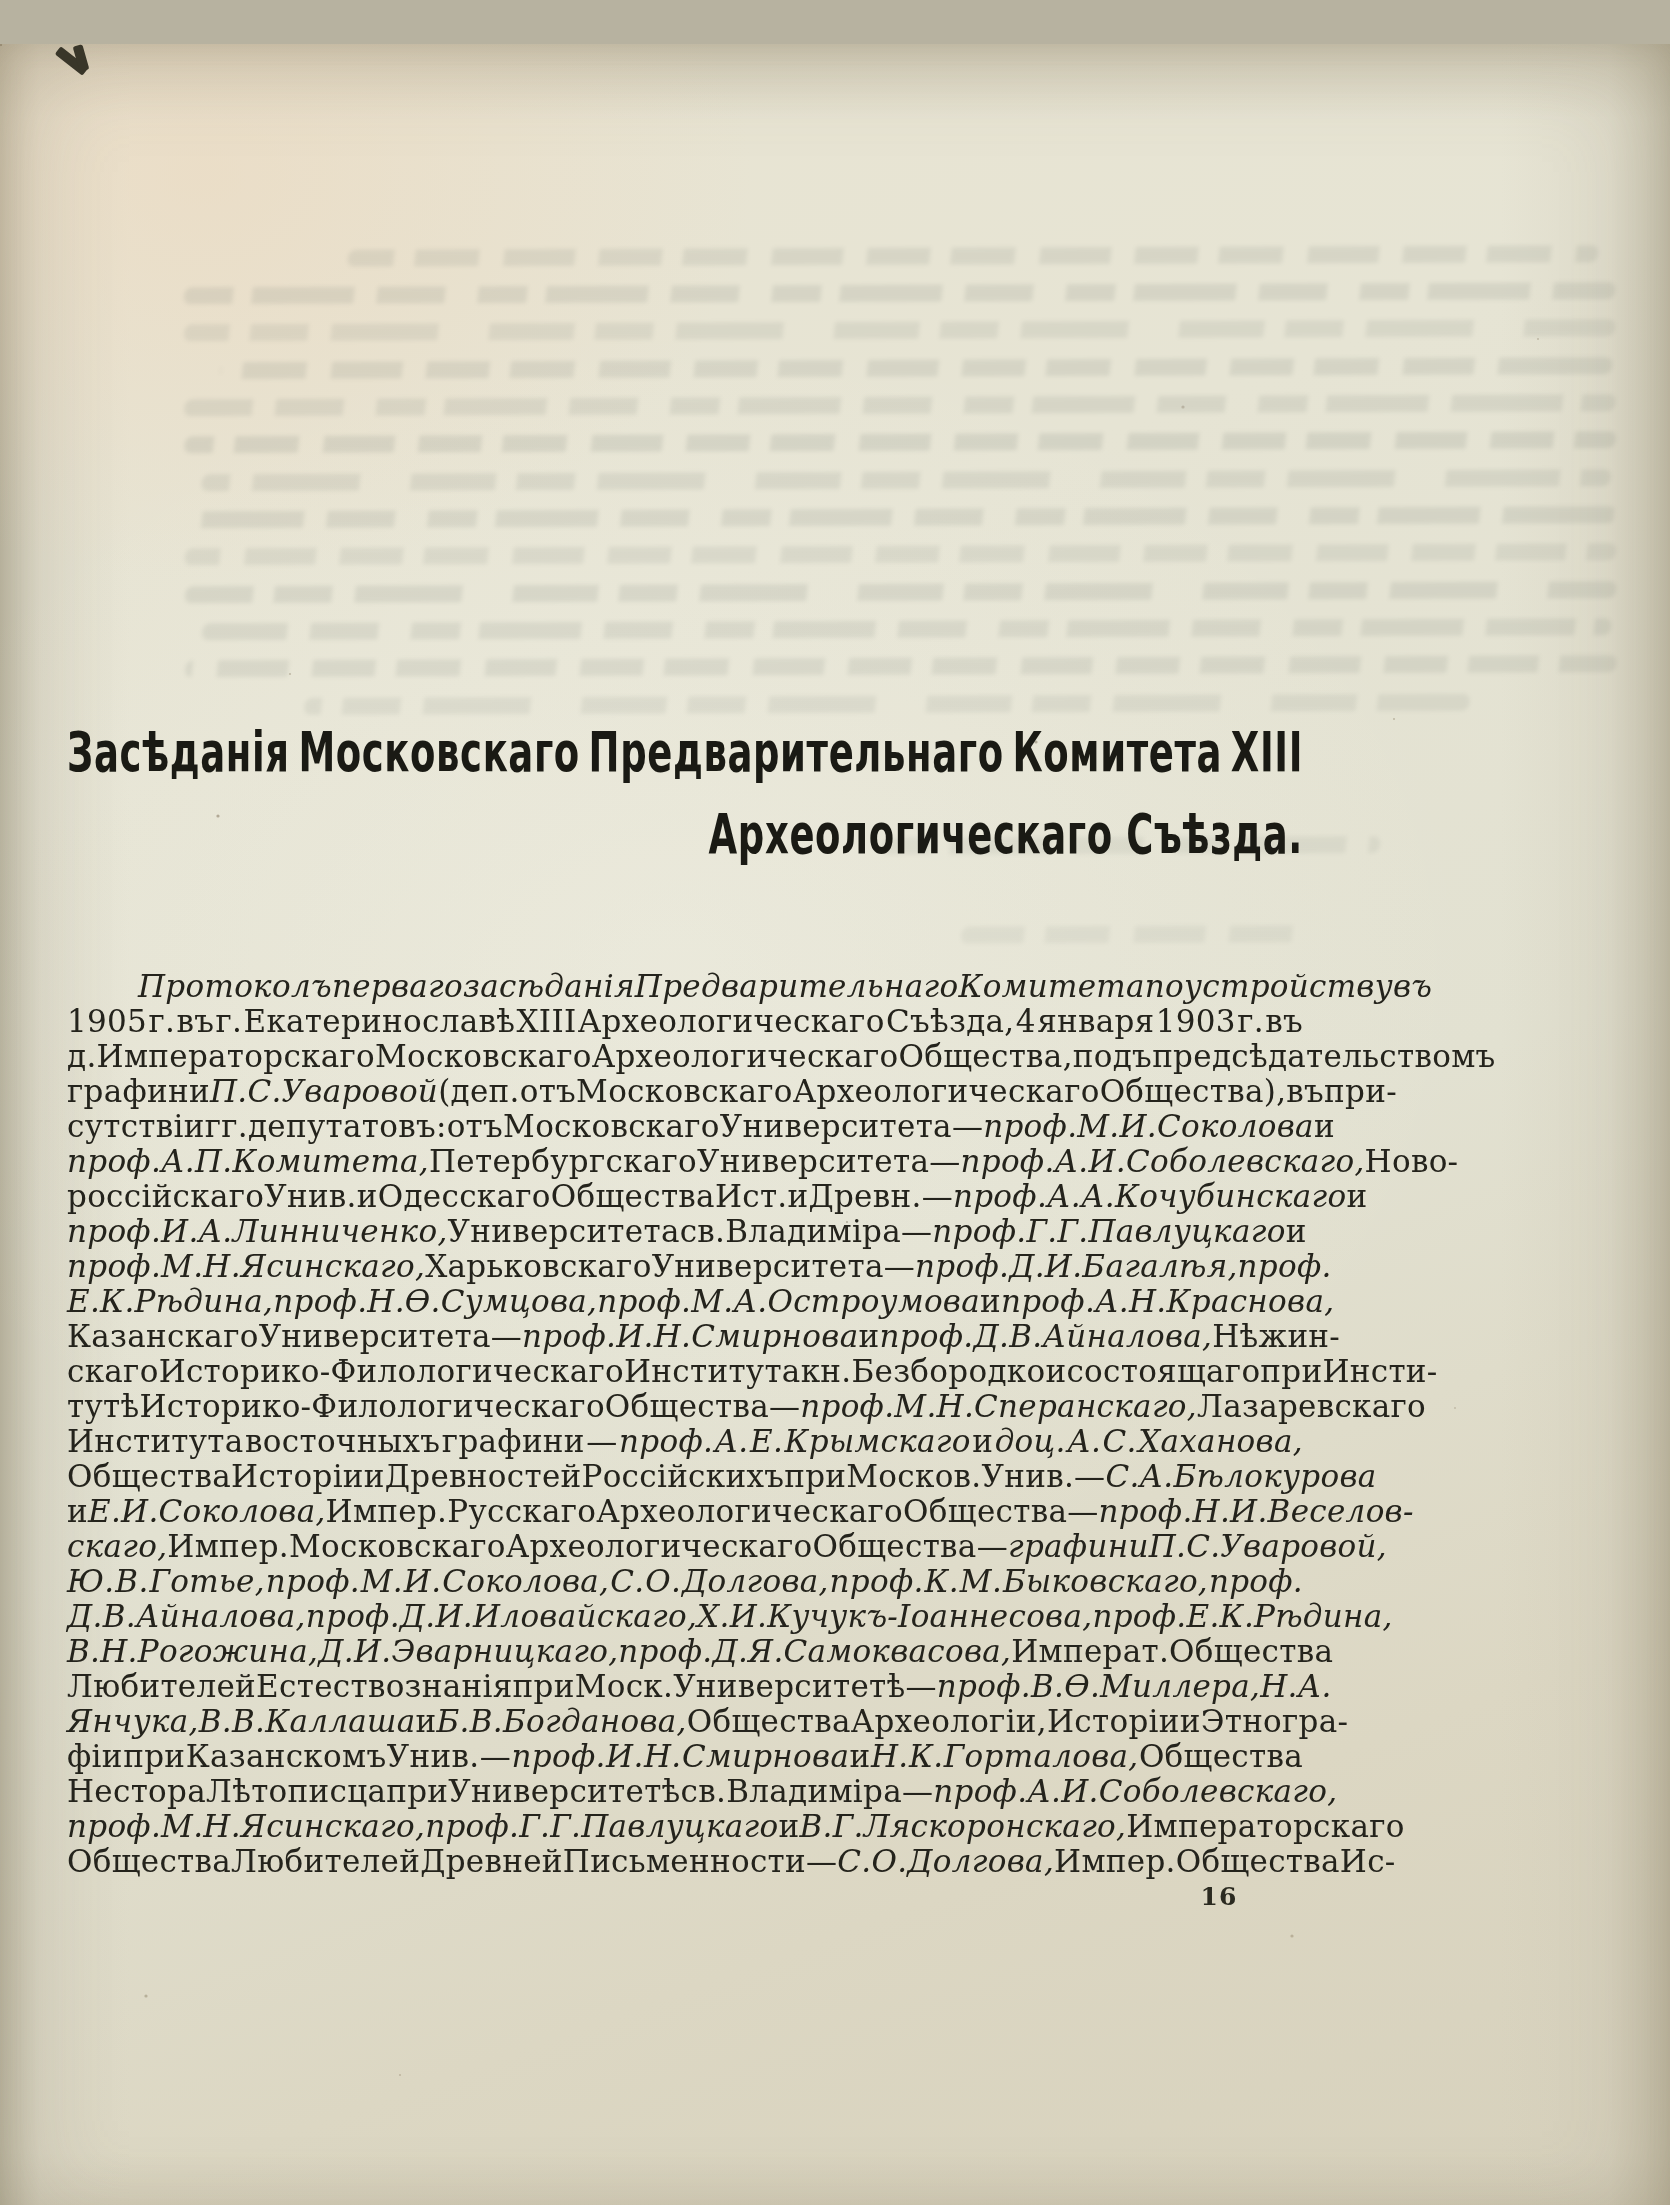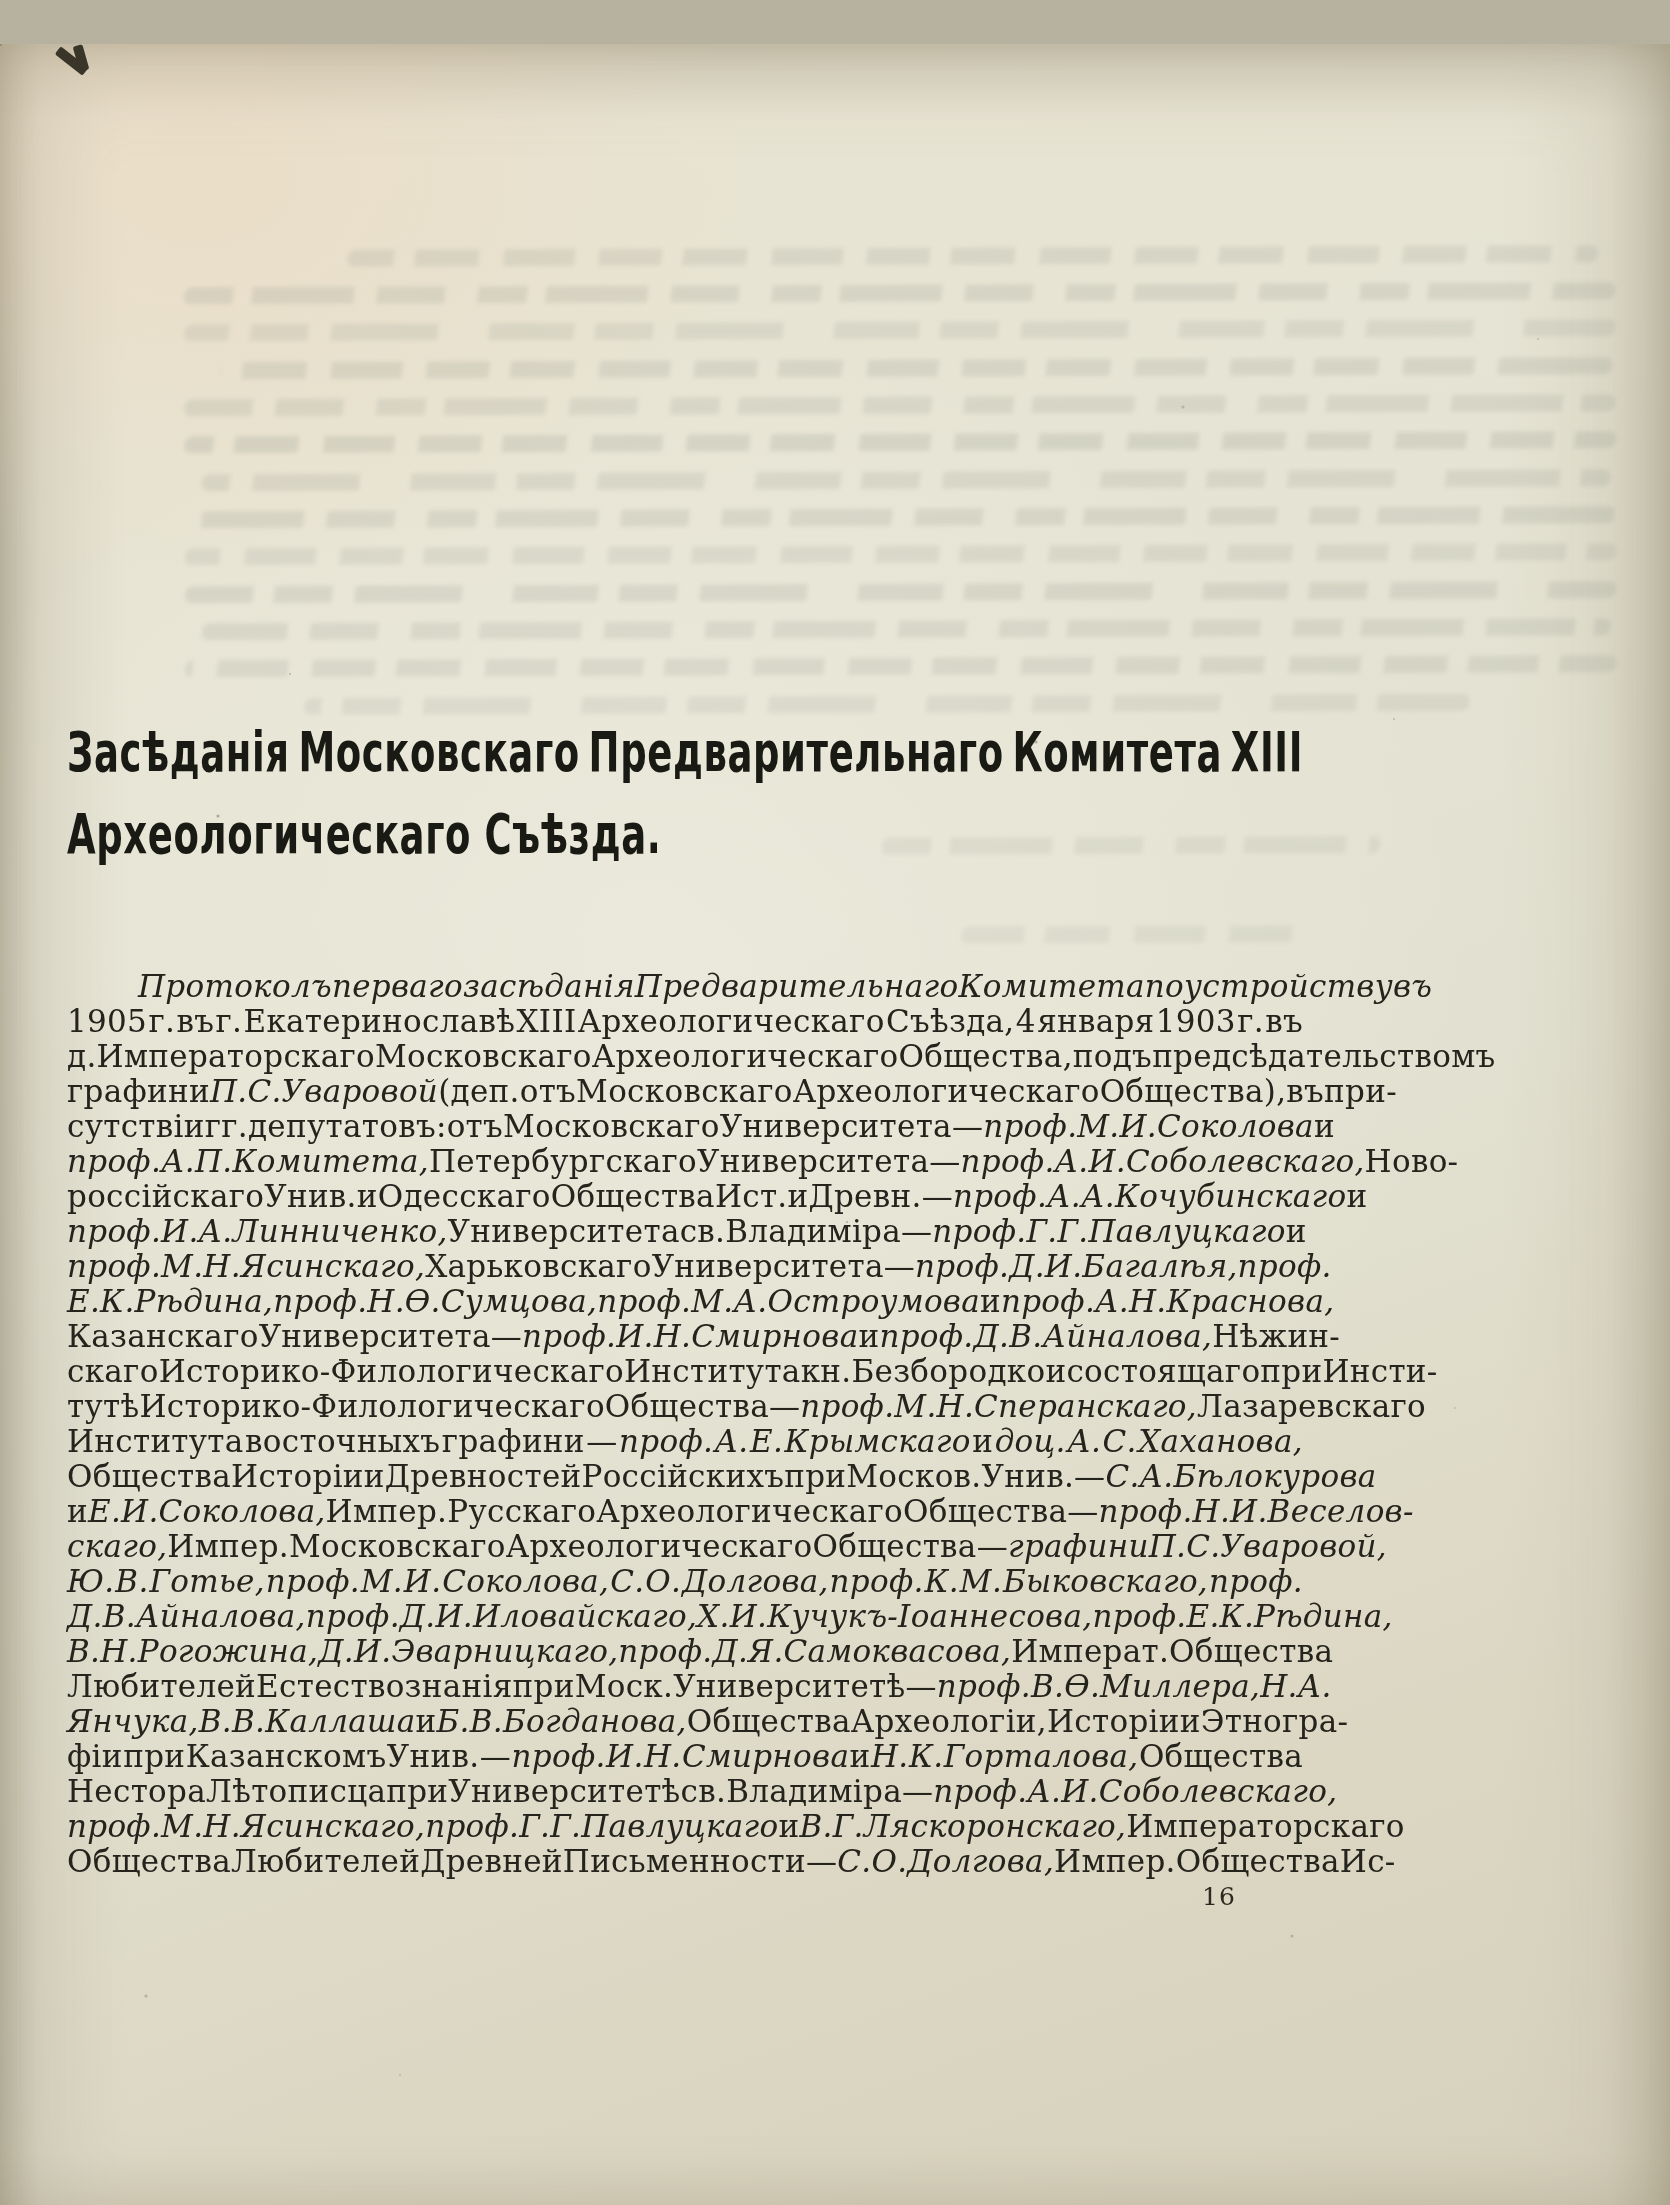--- a/index.html
+++ b/index.html
@@ -50,34 +50,34 @@
       1537px 294px 0 0 rgba(112,96,70,.30),
       669px 1756px 0 0 rgba(112,96,70,.28),
       1454px 1363px 0 0 rgba(112,96,70,.26);
   }
 
   
   .heading{position:absolute;left:67px;width:1236px;color:#1a1a14;
     font-family:"DejaVu Sans","Liberation Sans",sans-serif;font-weight:700;}
   .h-line1{top:683px;height:57px;display:flex;justify-content:space-between;align-items:flex-end;
     font-size:37px;letter-spacing:0.6px;}
-  .h-line2{top:765px;height:57px;display:flex;justify-content:flex-start;gap:33px;align-items:flex-end;
+  .h-line2{top:765px;height:57px;display:flex;justify-content:flex-end;gap:33px;align-items:flex-end;
     font-size:37px;letter-spacing:0.6px;}
   .hw{display:inline-block;transform:scaleY(1.5);transform-origin:50% 100%;white-space:nowrap;}
 
   
   .body-col{position:absolute;left:67px;top:925px;width:1236px;color:#24231c;}
   .line{display:flex;justify-content:space-between;align-items:baseline;
     height:35px;line-height:35px;font-size:31px;letter-spacing:0.3px;white-space:pre;}
   .line.indent{padding-left:71px;font-style:italic;}
   .it{font-style:italic;}
 
   
   .pagenum{position:absolute;left:1188px;top:1838px;width:62px;text-align:center;
-    font-size:25px;font-weight:400;color:#2b2a20;letter-spacing:1.1px;}
+    font-size:25px;font-weight:700;color:#2b2a20;letter-spacing:1.1px;}
 </style>
 </head>
 <body>
 
 <div class="page">
 
   <div class="bleed">
     <div class="ghost g1" style="top:204px;left:351px;width:1250px;opacity:.12;background-position-x:-17px;"></div>
     <div class="ghost g2" style="top:241px;left:187px;width:1431px;opacity:.13;"></div>
     <div class="ghost g3" style="top:278px;left:187px;width:1431px;opacity:.11;background-position-x:-40px;"></div>

